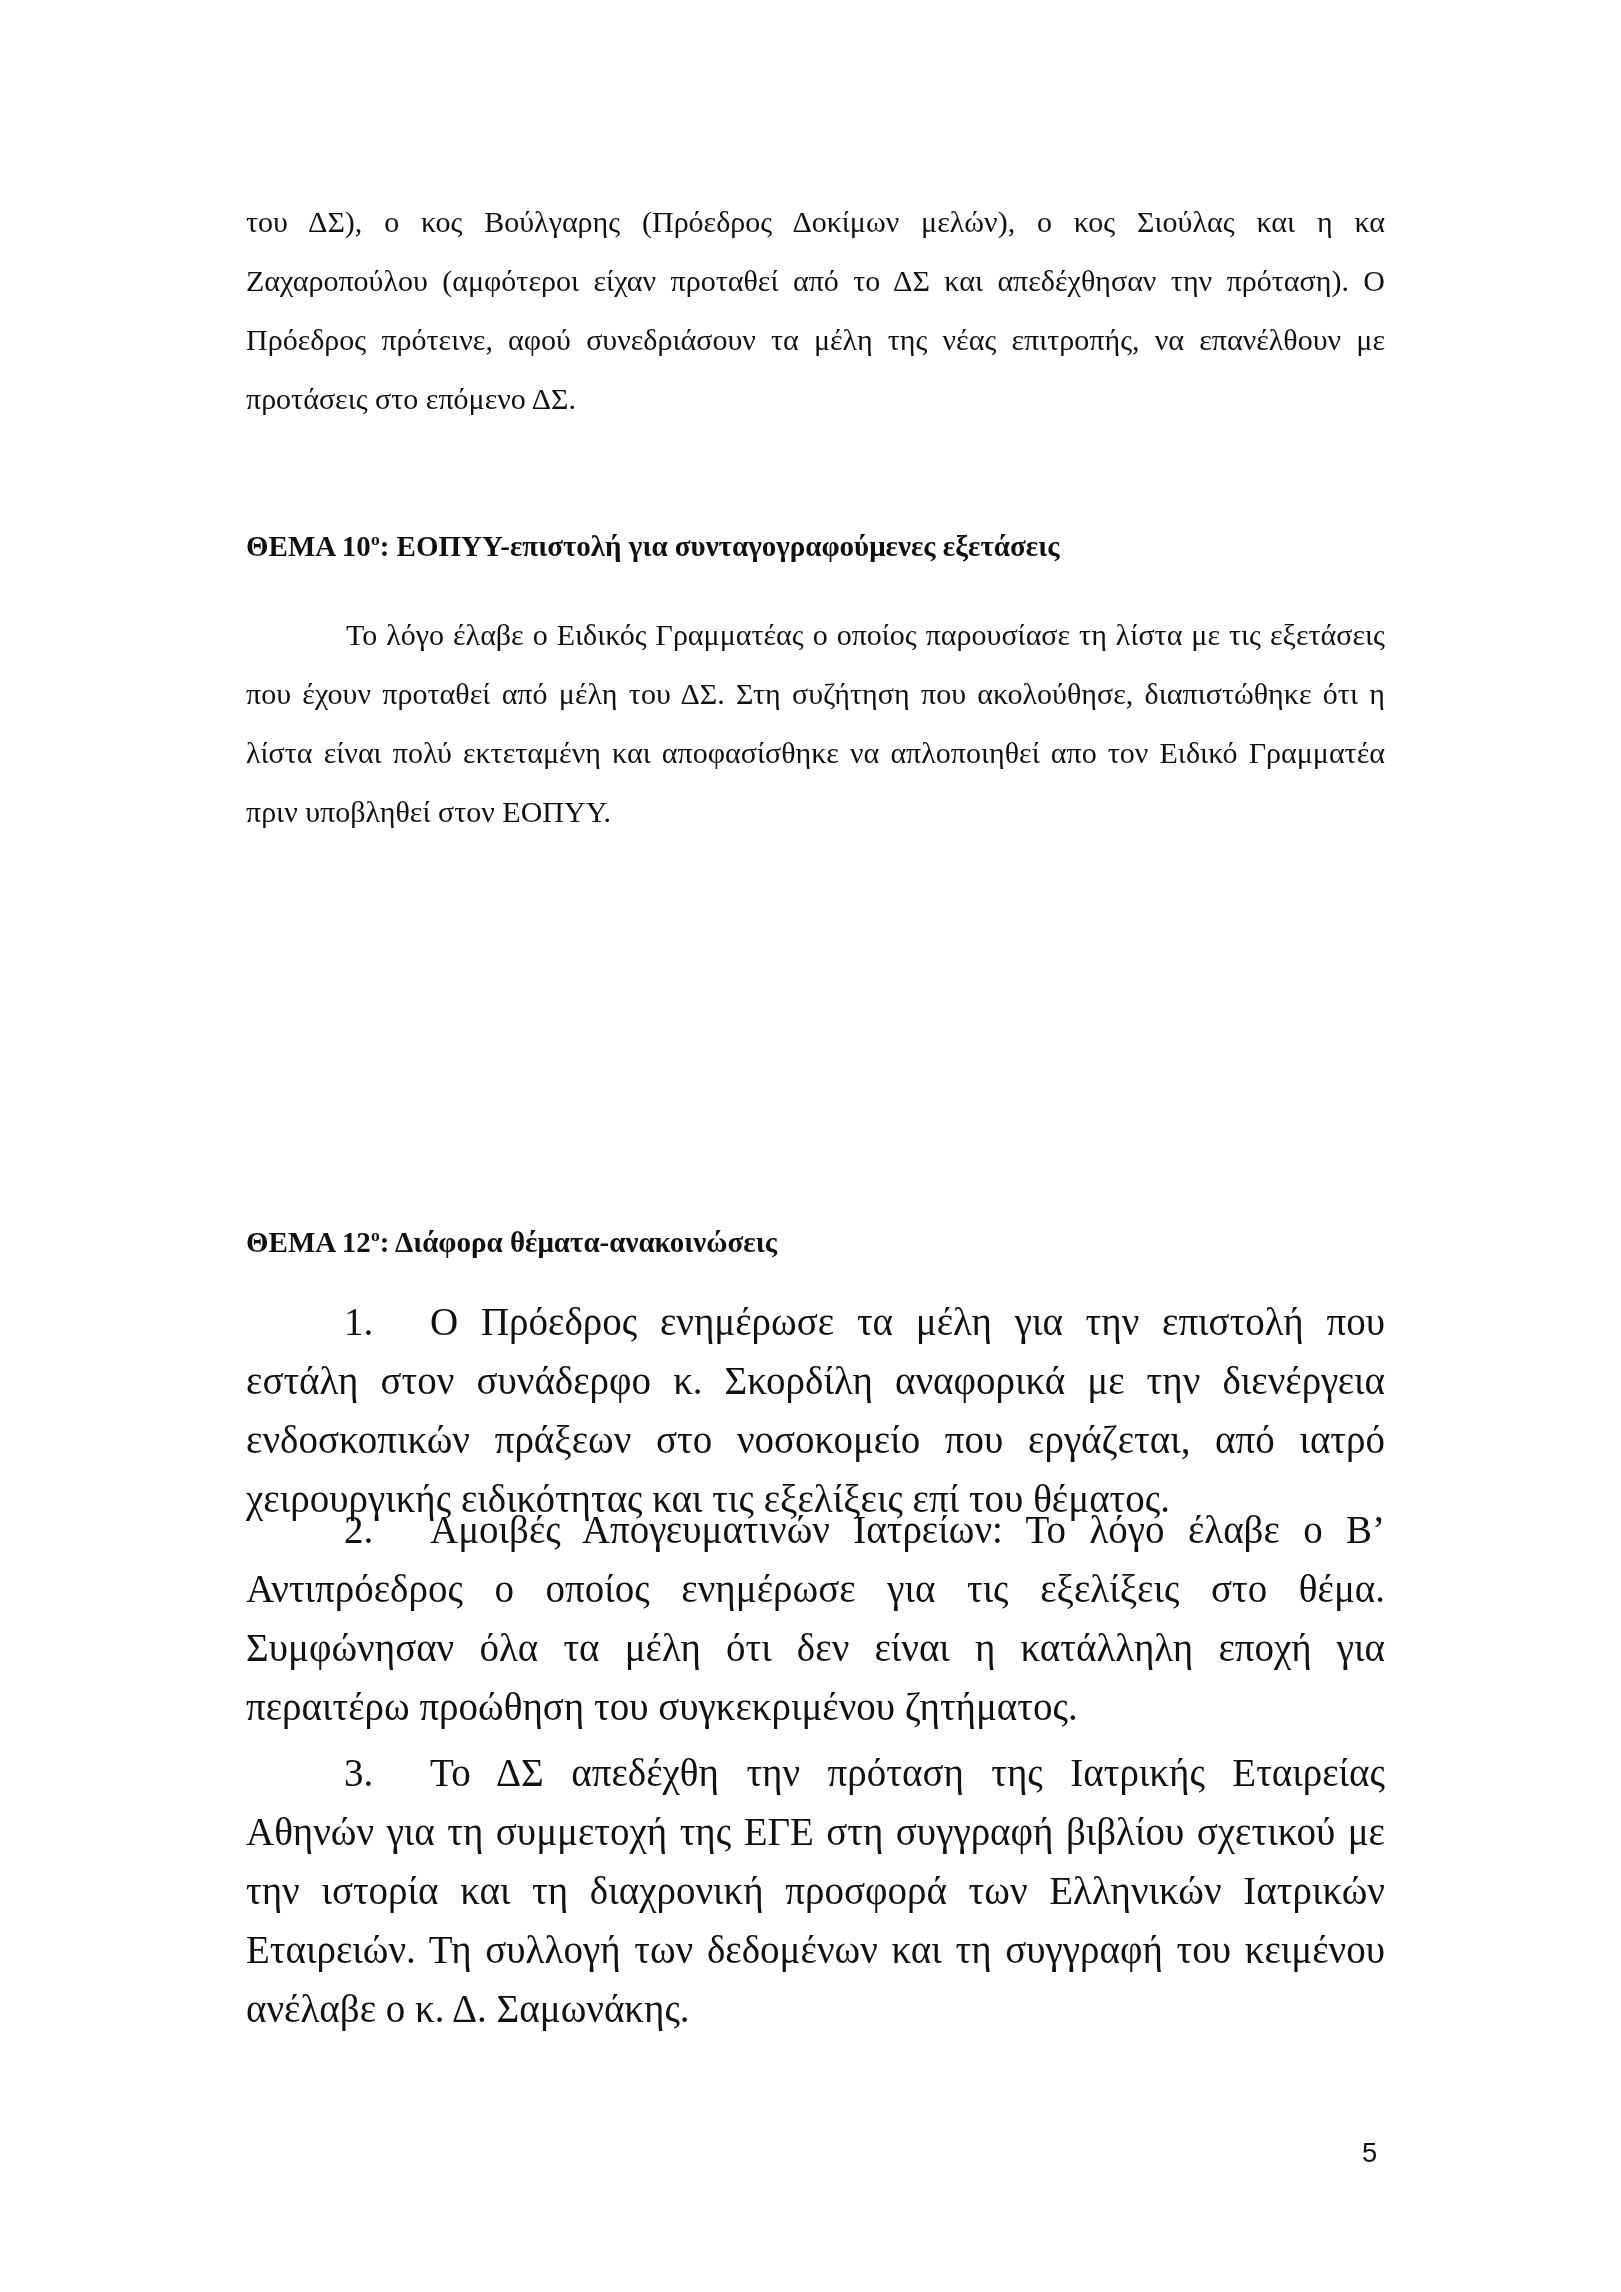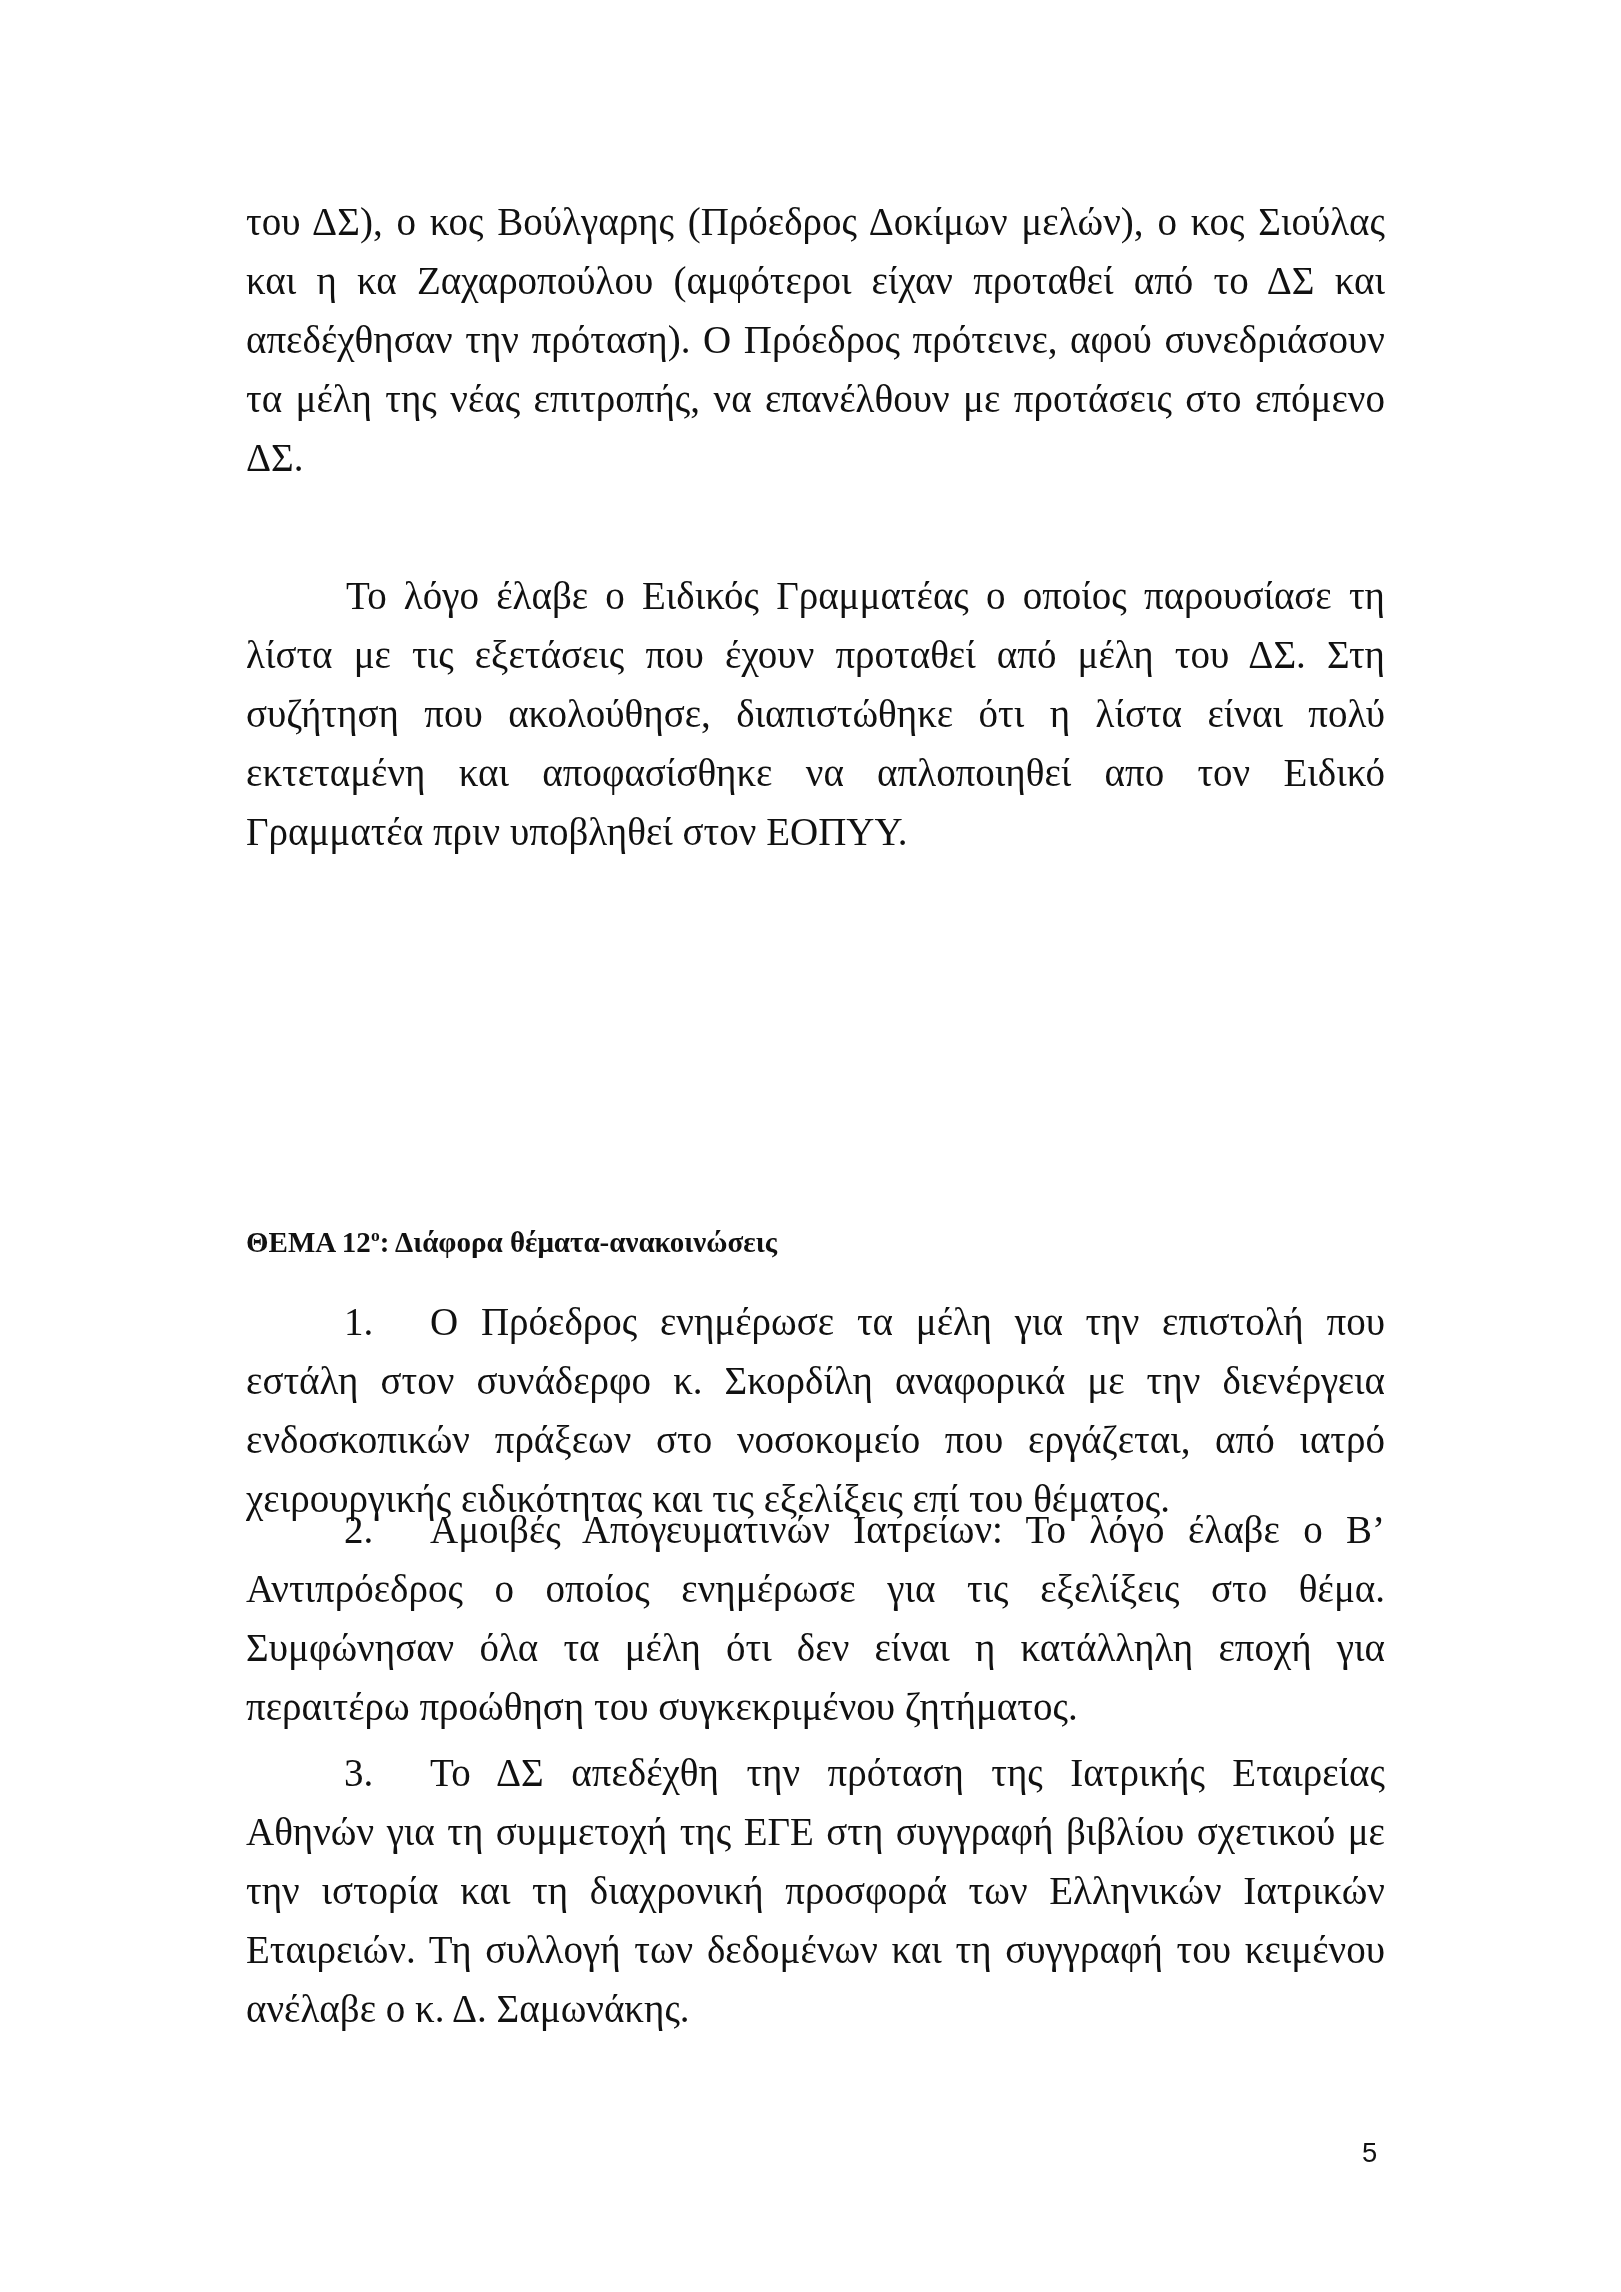--- a/index.html
+++ b/index.html
@@ -4,21 +4,21 @@
 <style>
   html, body { margin: 0; padding: 0; background: #ffffff; }
   body {
     width: 1621px; height: 2293px; position: relative; overflow: hidden;
     font-family: "Liberation Serif", "DejaVu Serif", serif;
     color: #111111;
   }
   .page { position: absolute; left: 0; top: 0; width: 1621px; height: 2293px; }
   .block { position: absolute; left: 246px; width: 1139px; }
   .p {
-    font-size: 39px; line-height: 59px; margin: 0;
+    font-size: 30px; line-height: 59px; margin: 0;
     text-align: justify; text-align-last: left;
   }
   .indent { text-indent: 100px; }
   .h {
     font-size: 29px; font-weight: bold; line-height: 39px; margin: 0;
   }
   .h sup { font-size: 17.6px; vertical-align: super; line-height: 0; }
   .li { font-size: 39px; line-height: 59px; margin: 0; text-align: justify; text-align-last: left; }
   .pagenum {
     position: absolute; left: 1362px; top: 2137px;
@@ -28,20 +28,21 @@
 </head>
 <body>
 
 <div class="page">
 
   <div class="block" style="top:192px;">
     <p class="p">του ΔΣ), ο κος Βούλγαρης (Πρόεδρος Δοκίμων μελών), ο κος Σιούλας και η κα Ζαχαροπούλου (αμφότεροι είχαν προταθεί από το ΔΣ και απεδέχθησαν την πρόταση). Ο Πρόεδρος πρότεινε, αφού συνεδριάσουν τα μέλη της νέας επιτροπής, να επανέλθουν με προτάσεις στο επόμενο ΔΣ.</p>
   </div>
 
   <div class="block" style="top:527px;">
+    <h2 class="h"><span>ΘΕΜΑ 10</span><sup>ο</sup><span>: ΕΟΠΥΥ-επιστολή για συνταγογραφούμενες εξετάσεις</span></h2>
     <p class="p indent" style="margin-top:39px;">Το λόγο έλαβε ο Ειδικός Γραμματέας ο οποίος παρουσίασε τη λίστα με τις εξετάσεις που έχουν προταθεί από μέλη του ΔΣ. Στη συζήτηση που ακολούθησε, διαπιστώθηκε ότι η λίστα είναι πολύ εκτεταμένη και αποφασίσθηκε να απλοποιηθεί απο τον Ειδικό Γραμματέα πριν υποβληθεί στον ΕΟΠΥΥ.</p>
   </div>
 
   <div class="block" style="top:929px;">
   </div>
 
   <div class="block" style="top:1223px;">
     <h2 class="h"><span>ΘΕΜΑ 12</span><sup>ο</sup><span>: Διάφορα θέματα-ανακοινώσεις</span></h2>
   </div>
 

